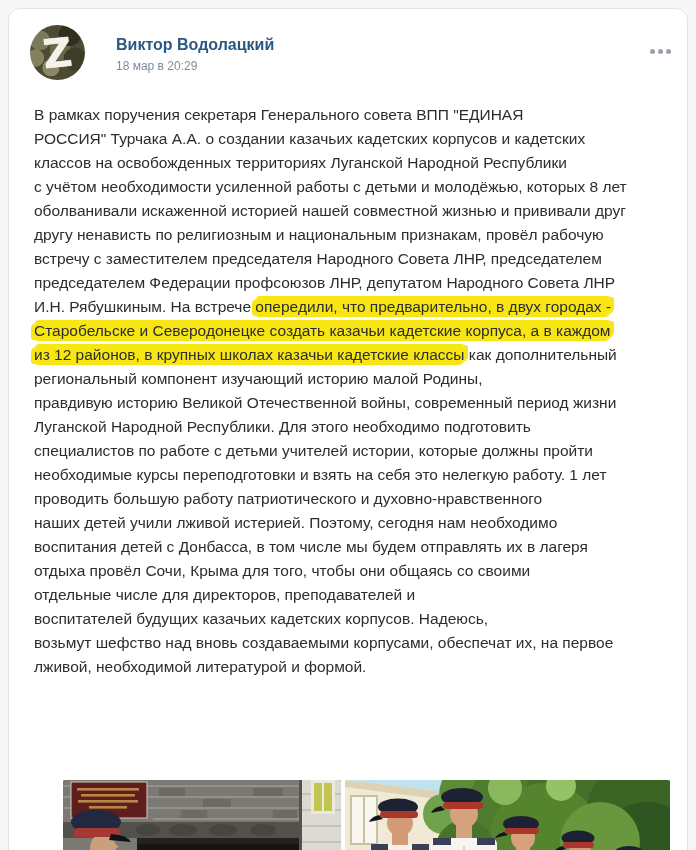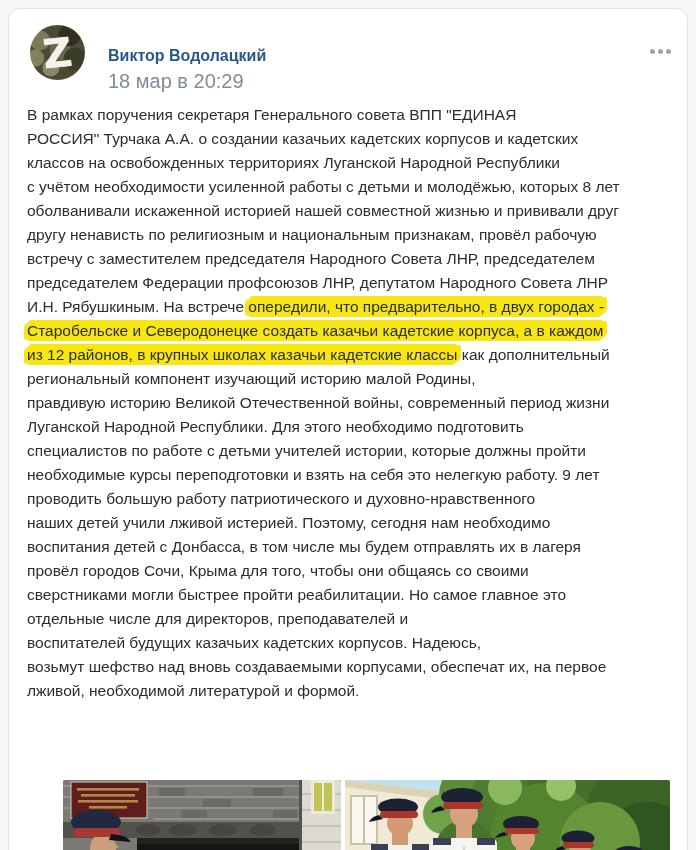--- a/index.html
+++ b/index.html
@@ -20,28 +20,28 @@
             radial-gradient(circle at 72% 18%, #2f3020 0 18%, transparent 19%),
             radial-gradient(circle at 38% 78%, #8a8766 0 15%, transparent 16%),
             radial-gradient(circle at 82% 62%, #3c3d28 0 20%, transparent 21%),
             radial-gradient(circle at 55% 45%, #6a684a 0 24%, transparent 25%),
             radial-gradient(circle at 10% 60%, #84815f 0 14%, transparent 15%),
             #4c4a35;}
   .zletter{position:absolute;left:0;top:0;width:100%;height:100%;display:flex;align-items:center;
            justify-content:center;color:#f4f2ea;font-family:"DejaVu Sans",sans-serif;
            font-weight:bold;font-size:40px;transform:rotate(-6deg);line-height:1;
            text-shadow:0 0 1px #fff;}
-  .hdr{position:absolute;left:99px;top:27px;margin-top:11px;}
+  .hdr{position:absolute;left:107px;top:27px;}
   .author{display:block;color:var(--accent);font-size:16px;font-weight:bold;text-decoration:none;cursor:pointer;}
-  .pdate{margin-top:5px;color:var(--muted);font-size:20px;cursor:pointer;}
+  .pdate{margin-top:5px;color:var(--muted);font-size:12px;cursor:pointer;}
   .menu{position:absolute;left:631px;top:30px;width:40px;height:24px;display:flex;gap:3px;
         align-items:center;justify-content:center;cursor:pointer;border-radius:4px;}
   .dot{width:5px;height:5px;border-radius:50%;background:#9aa3ad;}
   
-  .ptext{position:absolute;left:18px;top:94px;width:648px;color:var(--text);
+  .ptext{position:absolute;left:25px;top:94px;width:648px;color:var(--text);
          font-size:15.5px;}
   .tline{height:24px;line-height:24px;white-space:pre;}
   .hl{background:var(--highlight);
       box-shadow:-3px 1px 0 var(--highlight), 3px -1px 0 var(--highlight),
                  0 3px 0 -1px var(--highlight), 0 -3px 0 -1px var(--highlight);
       border-radius:5px 3px 6px 3px;}
   
   .attach{position:absolute;left:0;top:771px;width:680px;height:130px;}
   .photo{position:absolute;top:0;height:122px;overflow:hidden;border-radius:2px;cursor:pointer;background:#888;}
   .photo svg{display:block;width:100%;height:100%;}
@@ -78,26 +78,25 @@
         <div class="tline"><span>другу ненависть по религиозным и национальным признакам, провёл рабочую</span></div>
         <div class="tline"><span>встречу с заместителем председателя Народного Совета ЛНР, председателем</span></div>
         <div class="tline"><span>председателем Федерации профсоюзов ЛНР, депутатом Народного Совета ЛНР</span></div>
         <div class="tline"><span>И.Н. Рябушкиным. На встрече </span><span class="hl">опередили, что предварительно, в двух городах -</span></div>
         <div class="tline"><span class="hl">Старобельске и Северодонецке создать казачьи кадетские корпуса, а в каждом</span></div>
         <div class="tline"><span class="hl">из 12 районов, в крупных школах казачьи кадетские классы</span><span> как дополнительный</span></div>
         <div class="tline"><span>региональный компонент изучающий историю малой Родины,</span></div>
         <div class="tline"><span>правдивую историю Великой Отечественной войны, современный период жизни</span></div>
         <div class="tline"><span>Луганской Народной Республики. Для этого необходимо подготовить</span></div>
         <div class="tline"><span>специалистов по работе с детьми учителей истории, которые должны пройти</span></div>
-        <div class="tline"><span>необходимые курсы переподготовки и взять на себя это нелегкую работу. 9 лет</span></div>
+        <div class="tline"><span>необходимые курсы переподготовки и взять на себя это нелегкую работу. 1 лет</span></div>
         <div class="tline"><span>проводить большую работу патриотического и духовно-нравственного</span></div>
         <div class="tline"><span>наших детей учили лживой истерией. Поэтому, сегодня нам необходимо</span></div>
         <div class="tline"><span>воспитания детей с Донбасса, в том числе мы будем отправлять их в лагеря</span></div>
-        <div class="tline"><span>провёл городов Сочи, Крыма для того, чтобы они общаясь со своими</span></div>
-        <div class="tline"><span>сверстниками могли быстрее пройти реабилитации. Но самое главное это</span></div>
+        <div class="tline"><span>отдыха провёл Сочи, Крыма для того, чтобы они общаясь со своими</span></div>
         <div class="tline"><span>отдельные числе для директоров, преподавателей и</span></div>
         <div class="tline"><span>воспитателей будущих казачьих кадетских корпусов. Надеюсь,</span></div>
         <div class="tline"><span>возьмут шефство над вновь создаваемыми корпусами, обеспечат их, на первое</span></div>
         <div class="tline"><span>лживой, необходимой литературой и формой.</span></div>
       </div>
 
     <div class="attach">
 
       <div class="photo p1">
         <svg viewBox="0 0 278 122" preserveAspectRatio="none">

